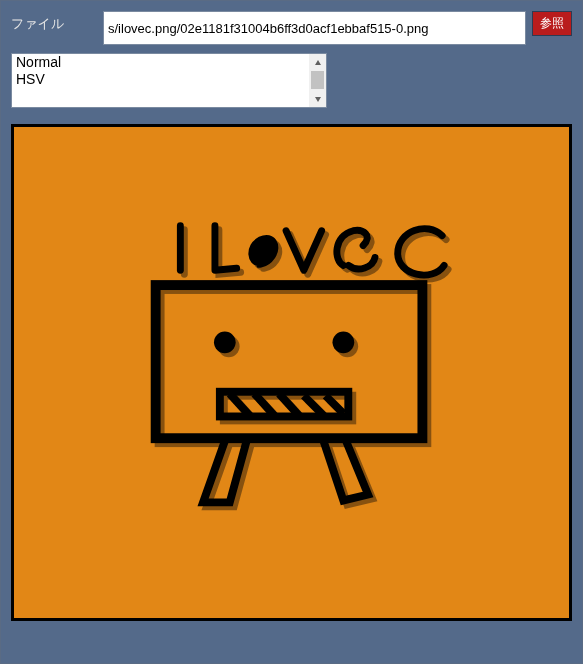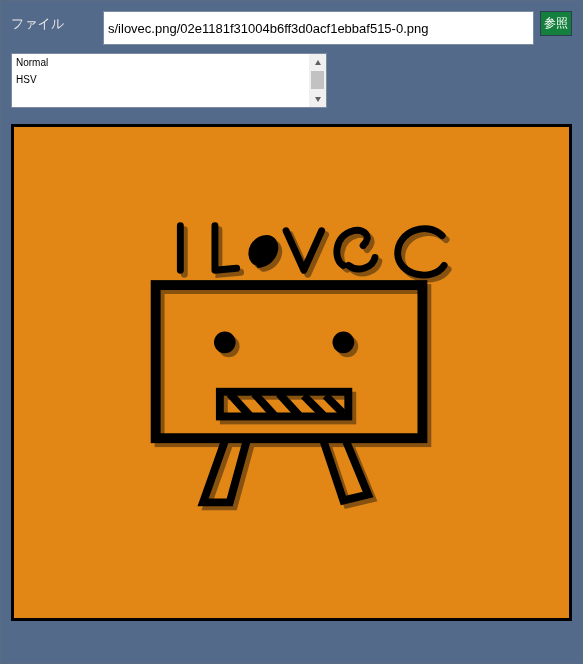--- a/index.html
+++ b/index.html
@@ -71,23 +71,23 @@
     height: 34px;
     background: #ffffff;
     color: #000;
     border: 1px solid #7a8aa0;
     padding: 2px 4px;
     font-size: 13px;
     font-family: inherit;
     outline: none;
   }
   .browse-btn {
-    width: 32px; height: 25px;
+    width: 40px; height: 25px;
     margin-left: 6px;
-    background: #15803d;
+    background: #b91c1c;
     color: #ffffff;
     border: 1px solid #2b3c54;
     font-size: 12px;
     display: flex; align-items: center; justify-content: center;
     cursor: pointer;
   }
   .mode-list {
     position: relative;
     flex: 0 0 316px;
     height: 55px;
@@ -95,21 +95,21 @@
     color: #000;
     border: 1px solid #7a8aa0;
     overflow: hidden;
   }
   .mode-list .opts {
     position: absolute; left:0; right:17px; top:0; bottom:0;
   }
   .mode-list .opt {
     height: 17px; line-height: 17px;
     padding: 0 4px;
-    font-size: 10px;
+    font-size: 14px;
     white-space: nowrap;
   }
   .scrollbar {
     position: absolute; right:0; top:0; bottom:0; width:17px;
     background: #f0f0f0;
     display: flex; flex-direction: column;
   }
   .sb-btn {
     height: 17px; background: #f0f0f0;
     display:flex; align-items:center; justify-content:center;

